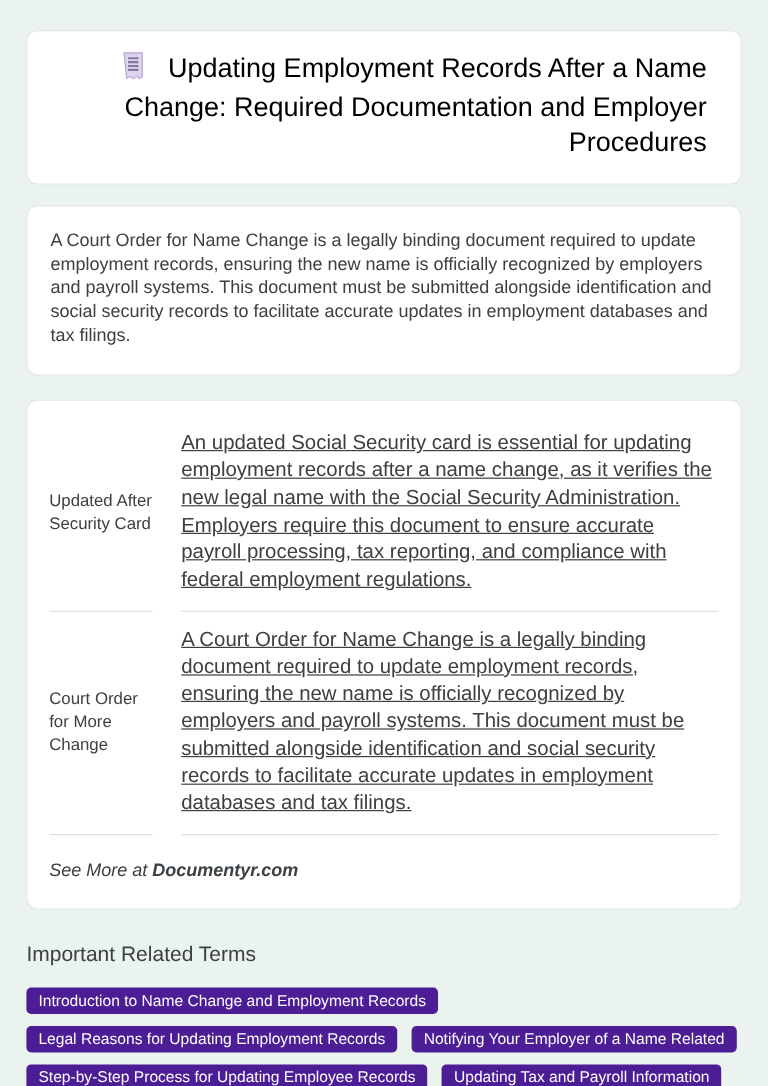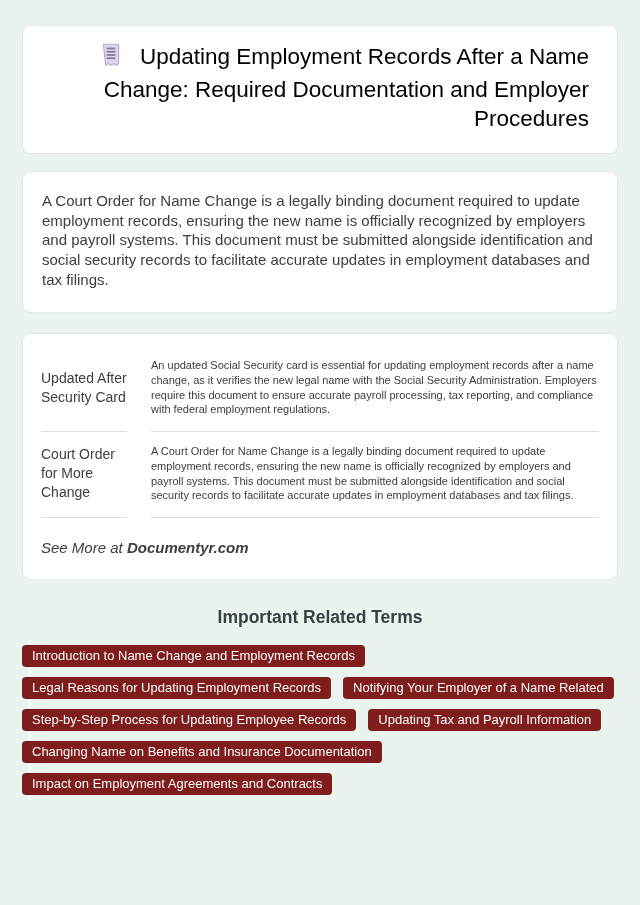--- a/index.html
+++ b/index.html
@@ -39,42 +39,41 @@
   
   .intro-card { padding: 19px 19px 23px; margin-bottom: 20px; }
   .intro-text { font-size: 15px; line-height: 1.31; margin: 0; }
 
   
   .table-card { padding: 12px 18px 16px; }
   table.doc-table { width: 100%; border-collapse: separate; border-spacing: 0; }
   td { border-bottom: 1px solid #dcdfdd; vertical-align: middle; }
   td.term-cell { width: 86px; font-size: 14px; line-height: 1.36; padding: 12px 0 14px; }
   td.gap-cell { width: 22px; border-bottom: 1px solid #dcdfdd; border-color: transparent; }
-  td.desc-cell { font-size: 11px; line-height: 1.34; padding: 12px 0 14px; }
+  td.desc-cell { font-size: 17px; line-height: 1.34; padding: 12px 0 14px; text-decoration: underline; }
 
   .see-more {
     text-align: left;
     font-style: italic;
     font-size: 15px;
     padding: 21px 0 7px;
     color: #3b4045;
   }
   .see-more b { font-weight: bold; }
 
   
   .section-heading {
-    text-align: center;
     font-size: 17.5px;
-    font-weight: 700;
+    font-weight: 400;
     color: #3b4045;
     margin: 27px 0 17px;
   }
   .tags { display: flex; flex-wrap: wrap; gap: 10px 12px; }
   .tag {
-    background: #7f1d1d;
+    background: #4c1d95;
     color: #fbfdfd;
     font-size: 13px;
     line-height: 1;
     padding: 4px 10px 5px;
     border-radius: 4px;
     white-space: nowrap;
     cursor: pointer;
   }
 </style>
 </head>

